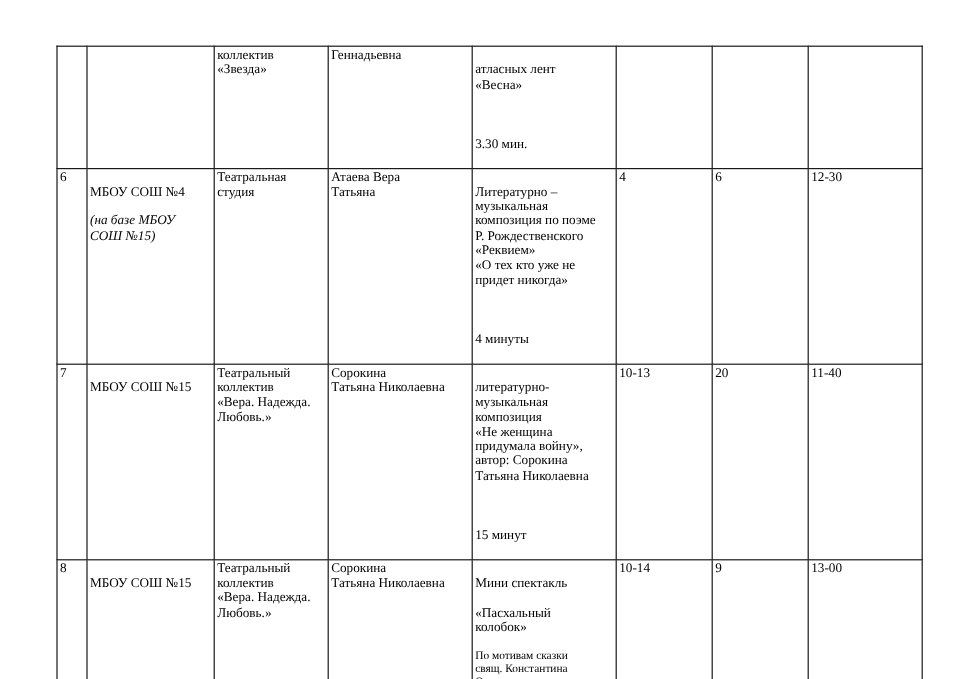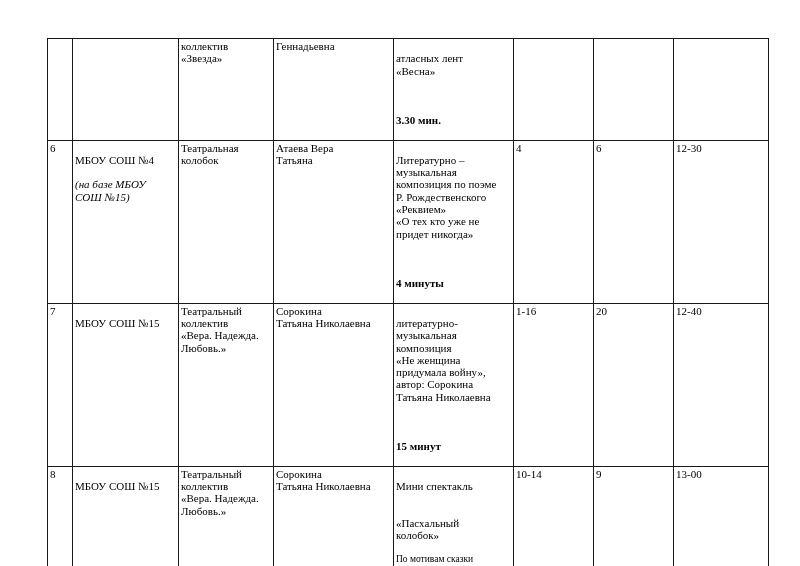--- a/index.html
+++ b/index.html
@@ -25,23 +25,23 @@
     font-size:11px;
     line-height:1.12;
     padding:1px 2px;
     white-space:pre-line;
   }
   tr.r0 { height:48px; }
   tr.r1 { height:99px; }
   tr.r2 { height:105px; }
   tr.r3 { height:93px; }
   .school-note { font-weight:normal; font-style:italic; }
-  .prog-title:not(:empty) { margin-top:12px; }
+  .prog-title:not(:empty) { margin-top:0; }
   .prog-note:not(:empty) { font-size:9.5px; line-height:1.18; }
-  .prog-duration { font-weight:bold; }
+  .prog-duration { font-weight:normal; }
   td.time-cell { font-weight:normal; }
 </style>
 </head>
 <body>
 
 <div class="page">
   <table class="schedule">
     <colgroup>
       <col style="width:25px">
         <col style="width:106px">
@@ -76,21 +76,21 @@
       </tr>
 
       <tr class="r1">
         <td>6</td>
         <td>
           <div class="school-name">МБОУ СОШ №4</div>
           <div class="school-note">(на базе МБОУ
 СОШ №15)</div>
         </td>
         <td>Театральная
-колобок</td>
+студия</td>
         <td>Атаева Вера
 Татьяна</td>
         <td>
           <div class="prog-text">Литературно –
 музыкальная
 композиция по поэме
 Р. Рождественского
 «Реквием»
 «О тех кто уже не
 придет никогда»</div>
@@ -120,23 +120,23 @@
 музыкальная
 композиция
 «Не женщина
 придумала войну»,
 автор: Сорокина
 Татьяна Николаевна</div>
           <div class="prog-title"></div>
           <div class="prog-note"></div>
           <div class="prog-duration">15 минут</div>
         </td>
-        <td>1-16</td>
+        <td>10-13</td>
         <td>20</td>
-        <td class="time-cell">12-40</td>
+        <td class="time-cell">11-40</td>
       </tr>
 
       <tr class="r3">
         <td>8</td>
         <td>
           <div class="school-name">МБОУ СОШ №15</div>
           <div class="school-note"></div>
         </td>
         <td>Театральный
 коллектив

